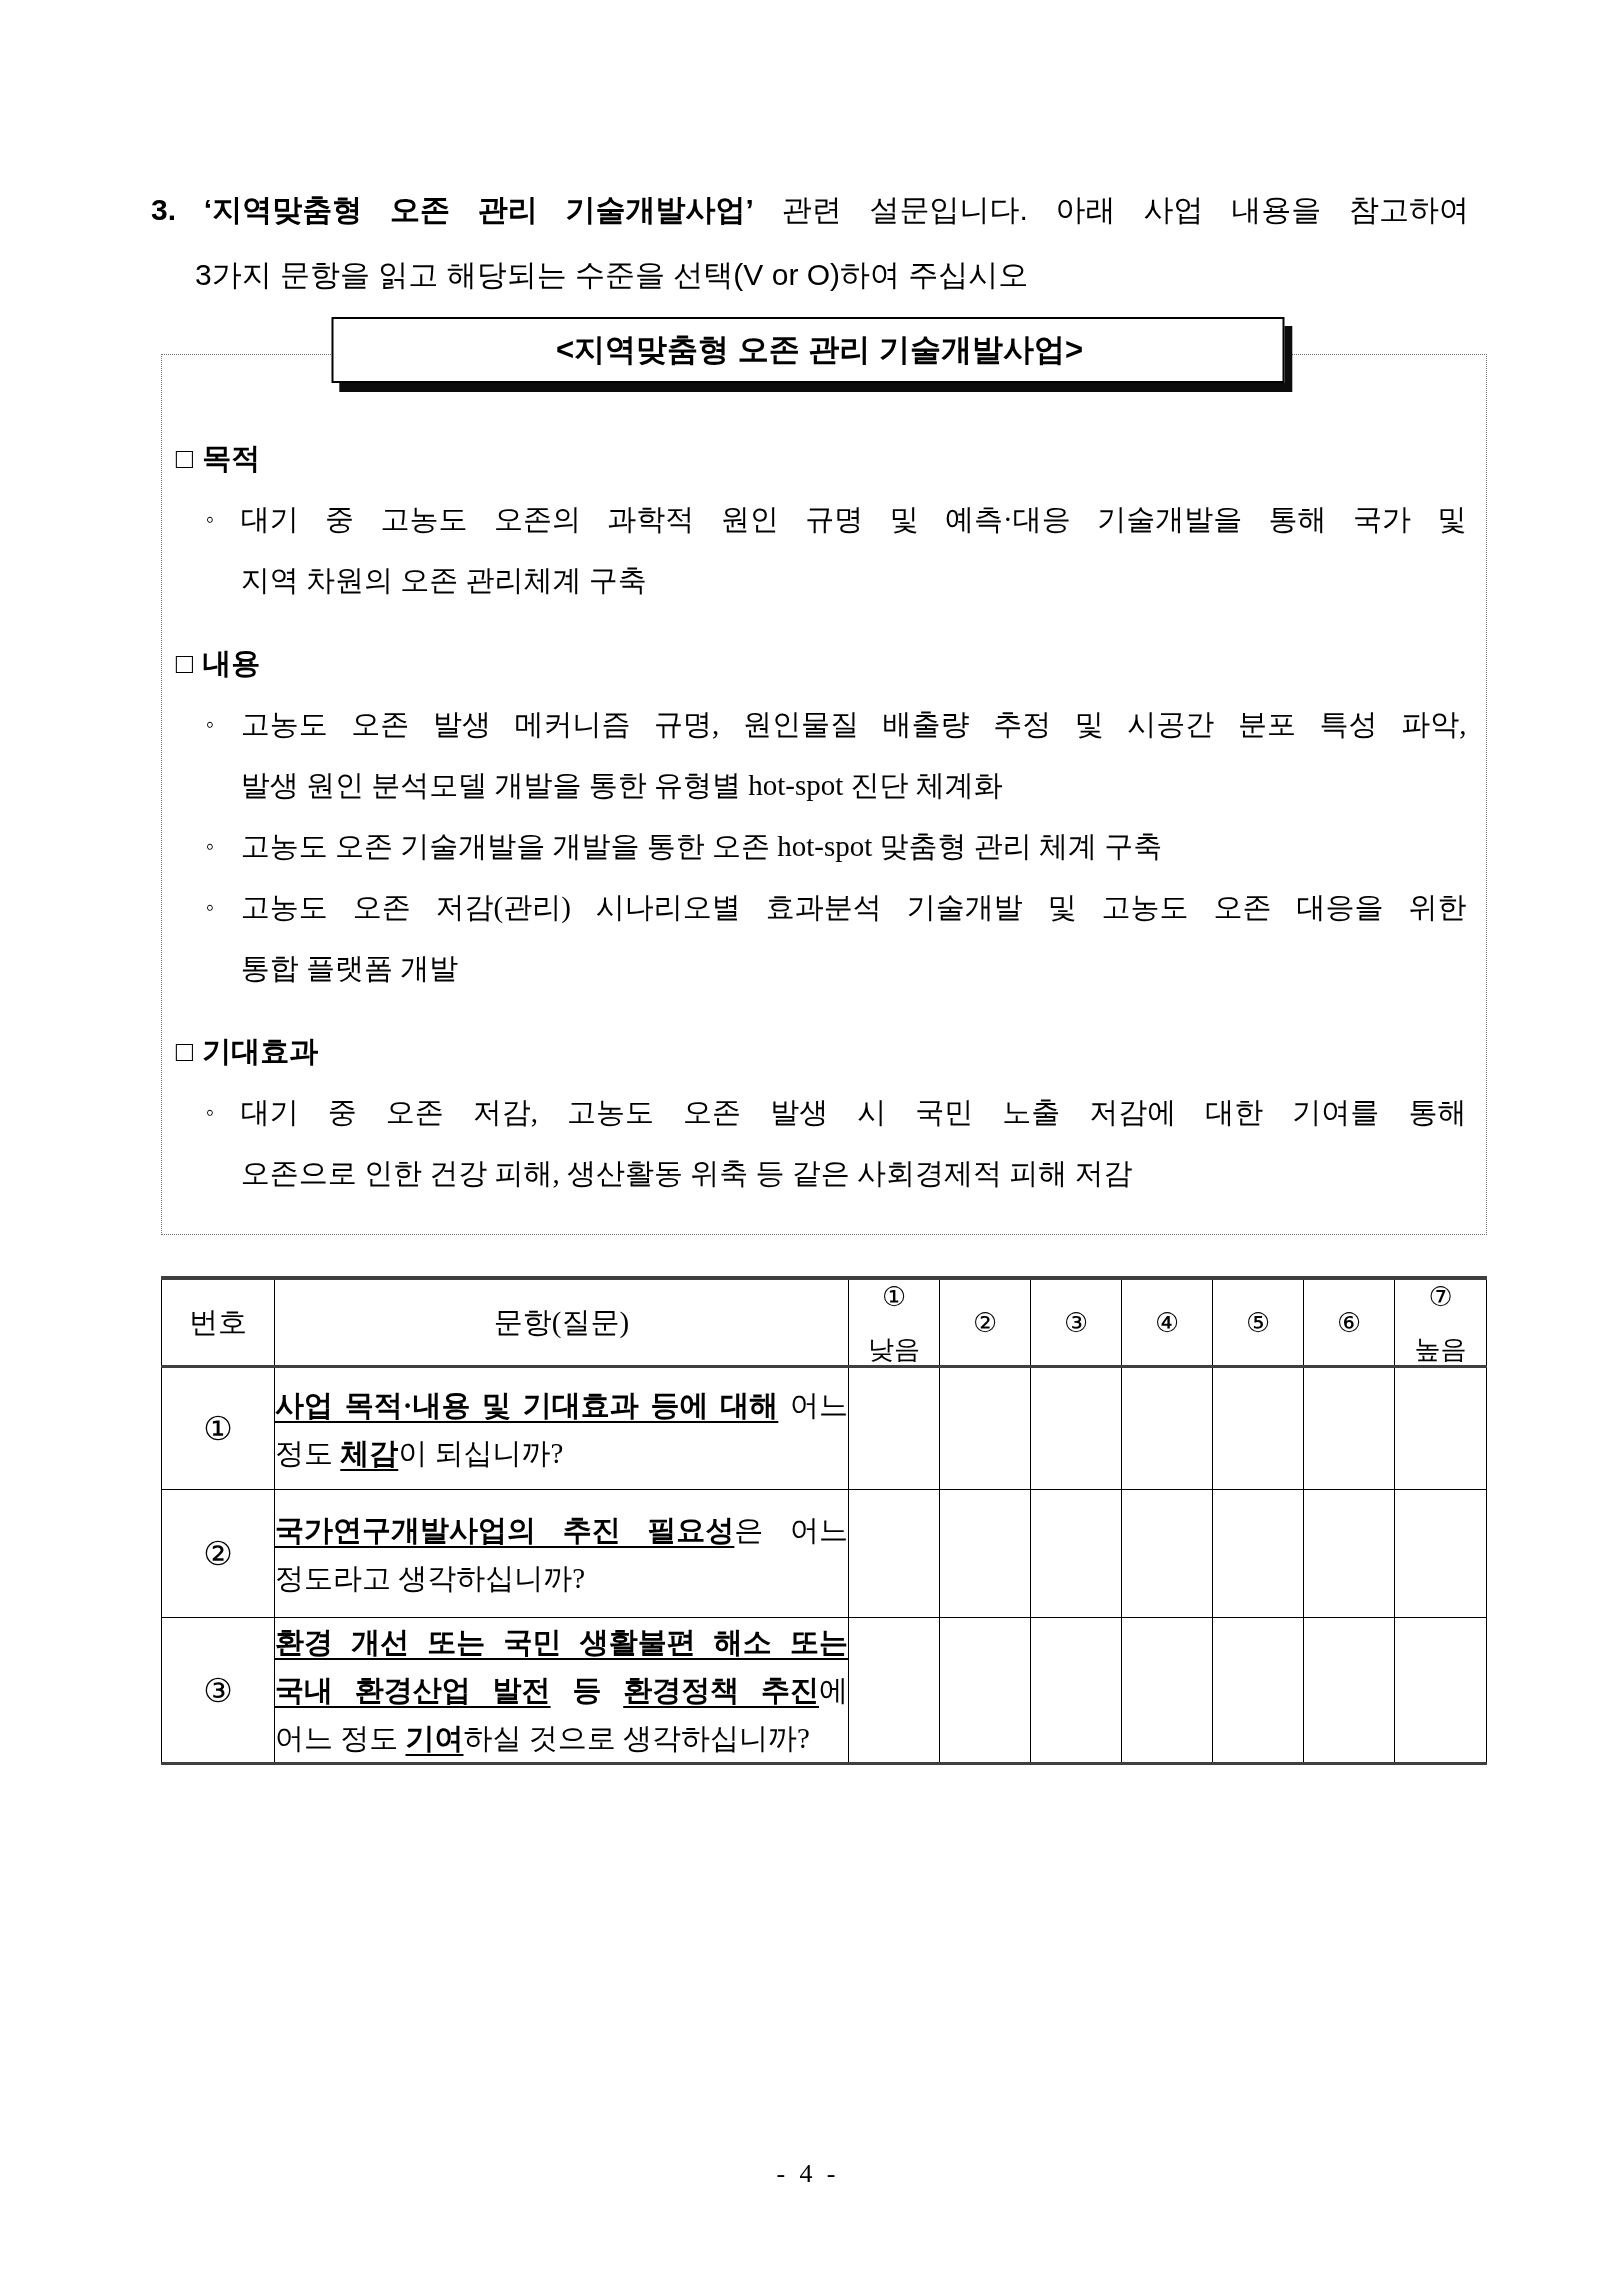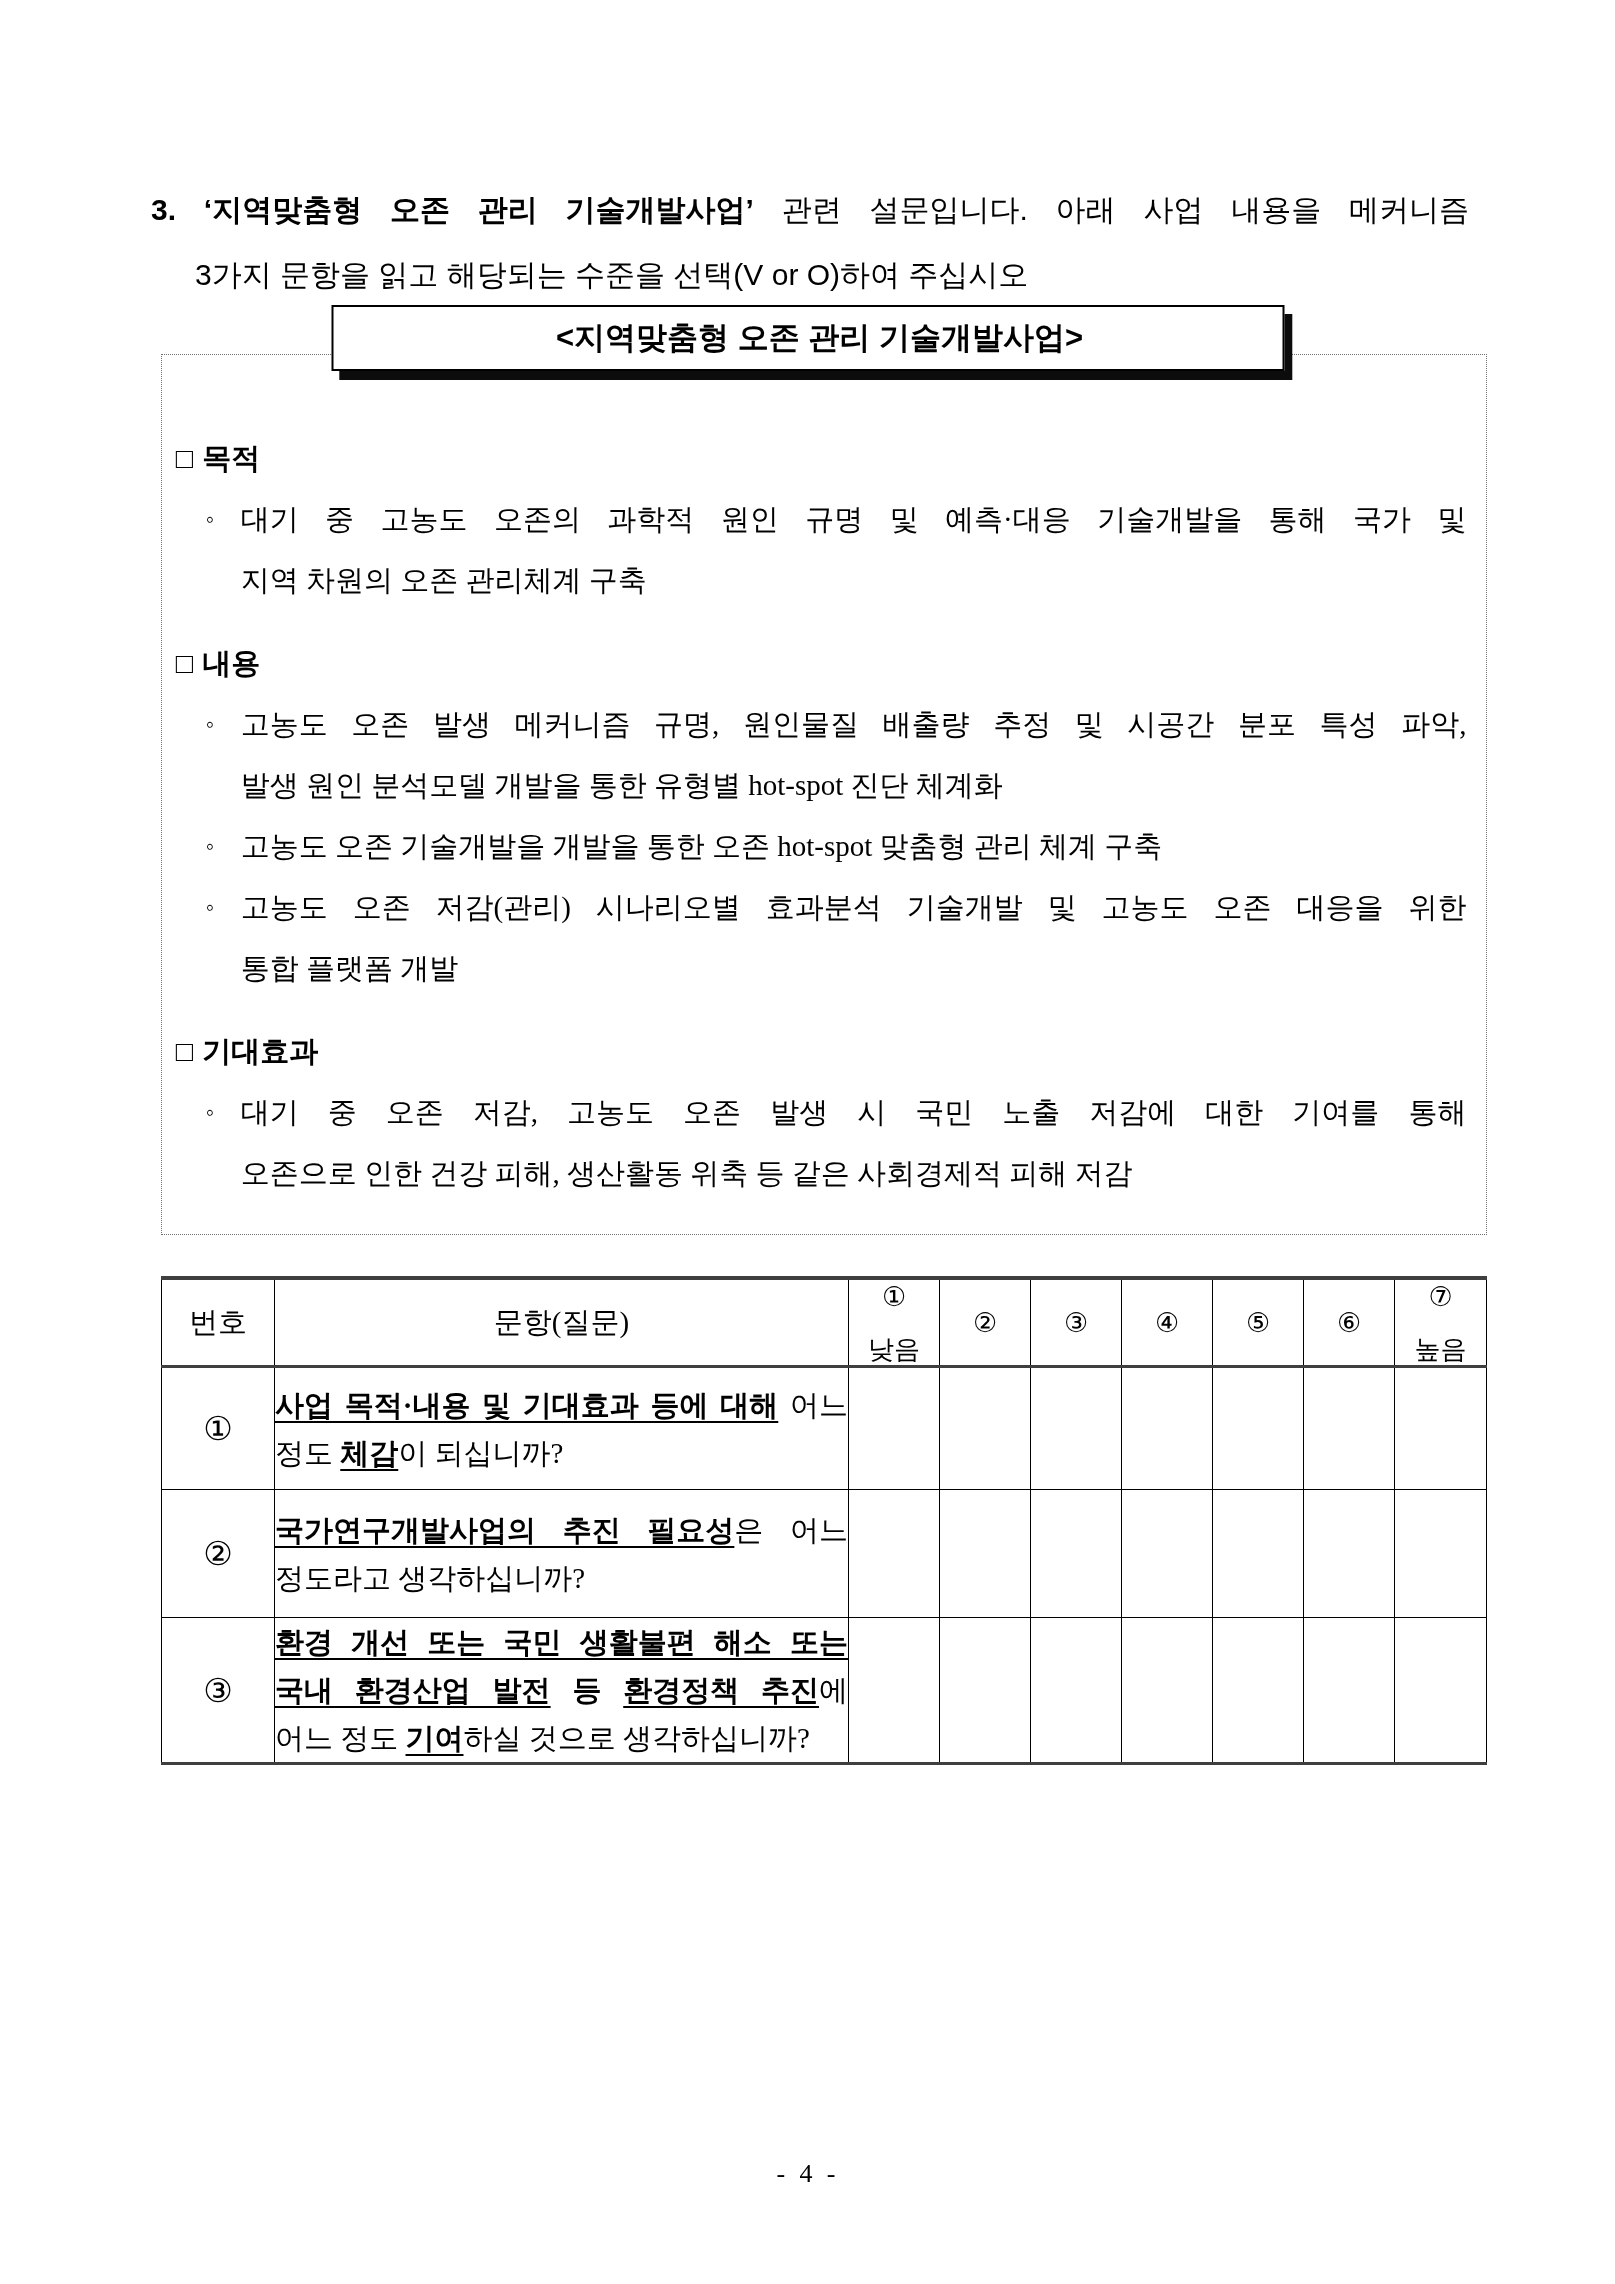--- a/index.html
+++ b/index.html
@@ -19,21 +19,21 @@
   
   .heading {
     position:absolute; left:151px; top:177px; width:1318px;
     font-family:"Liberation Sans","DejaVu Sans",sans-serif;
     font-size:30px; line-height:65px; font-weight:400;
   }
   .h-line2 { padding-left:44px; }
 
   
   .program-title-box {
-    position:absolute; top:305px; left:50%; transform:translateX(-50%);
+    position:absolute; top:317px; left:50%; transform:translateX(-50%);
     width:953px; height:66px; box-sizing:border-box;
     background:#fff; border:2.6px solid #000;
     box-shadow:7.8px 9px 0 0 #0c0c0c;
     display:flex; align-items:center; justify-content:center;
     font-family:"Liberation Sans","DejaVu Sans",sans-serif;
     font-size:31px; font-weight:bold;
     z-index:2;
     padding-left:23px;
   }
 
@@ -75,21 +75,21 @@
     position:absolute; left:0; top:2159px; width:100%;
     text-align:center; font-size:26px; letter-spacing:3.9px;
   }
 </style>
 </head>
 <body>
 
 <div class="page">
 
   <div class="heading">
-    <div class="h-line j"><span class="b">3. </span><span class="b">‘지역맞춤형 오존 관리 기술개발사업’</span><span> 관련 설문입니다. 아래 사업 내용을 메커니즘</span></div>
+    <div class="h-line j"><span class="b">3. </span><span class="b">‘지역맞춤형 오존 관리 기술개발사업’</span><span> 관련 설문입니다. 아래 사업 내용을 참고하여</span></div>
     <div class="h-line h-line2">3가지 문항을 읽고 해당되는 수준을 선택(V or O)하여 주십시오</div>
   </div>
 
   <div class="program-title-box">
     <span>&lt;지역맞춤형 오존 관리 기술개발사업&gt;</span>
   </div>
 
   <div class="info-box">
 
     <div class="sec">

